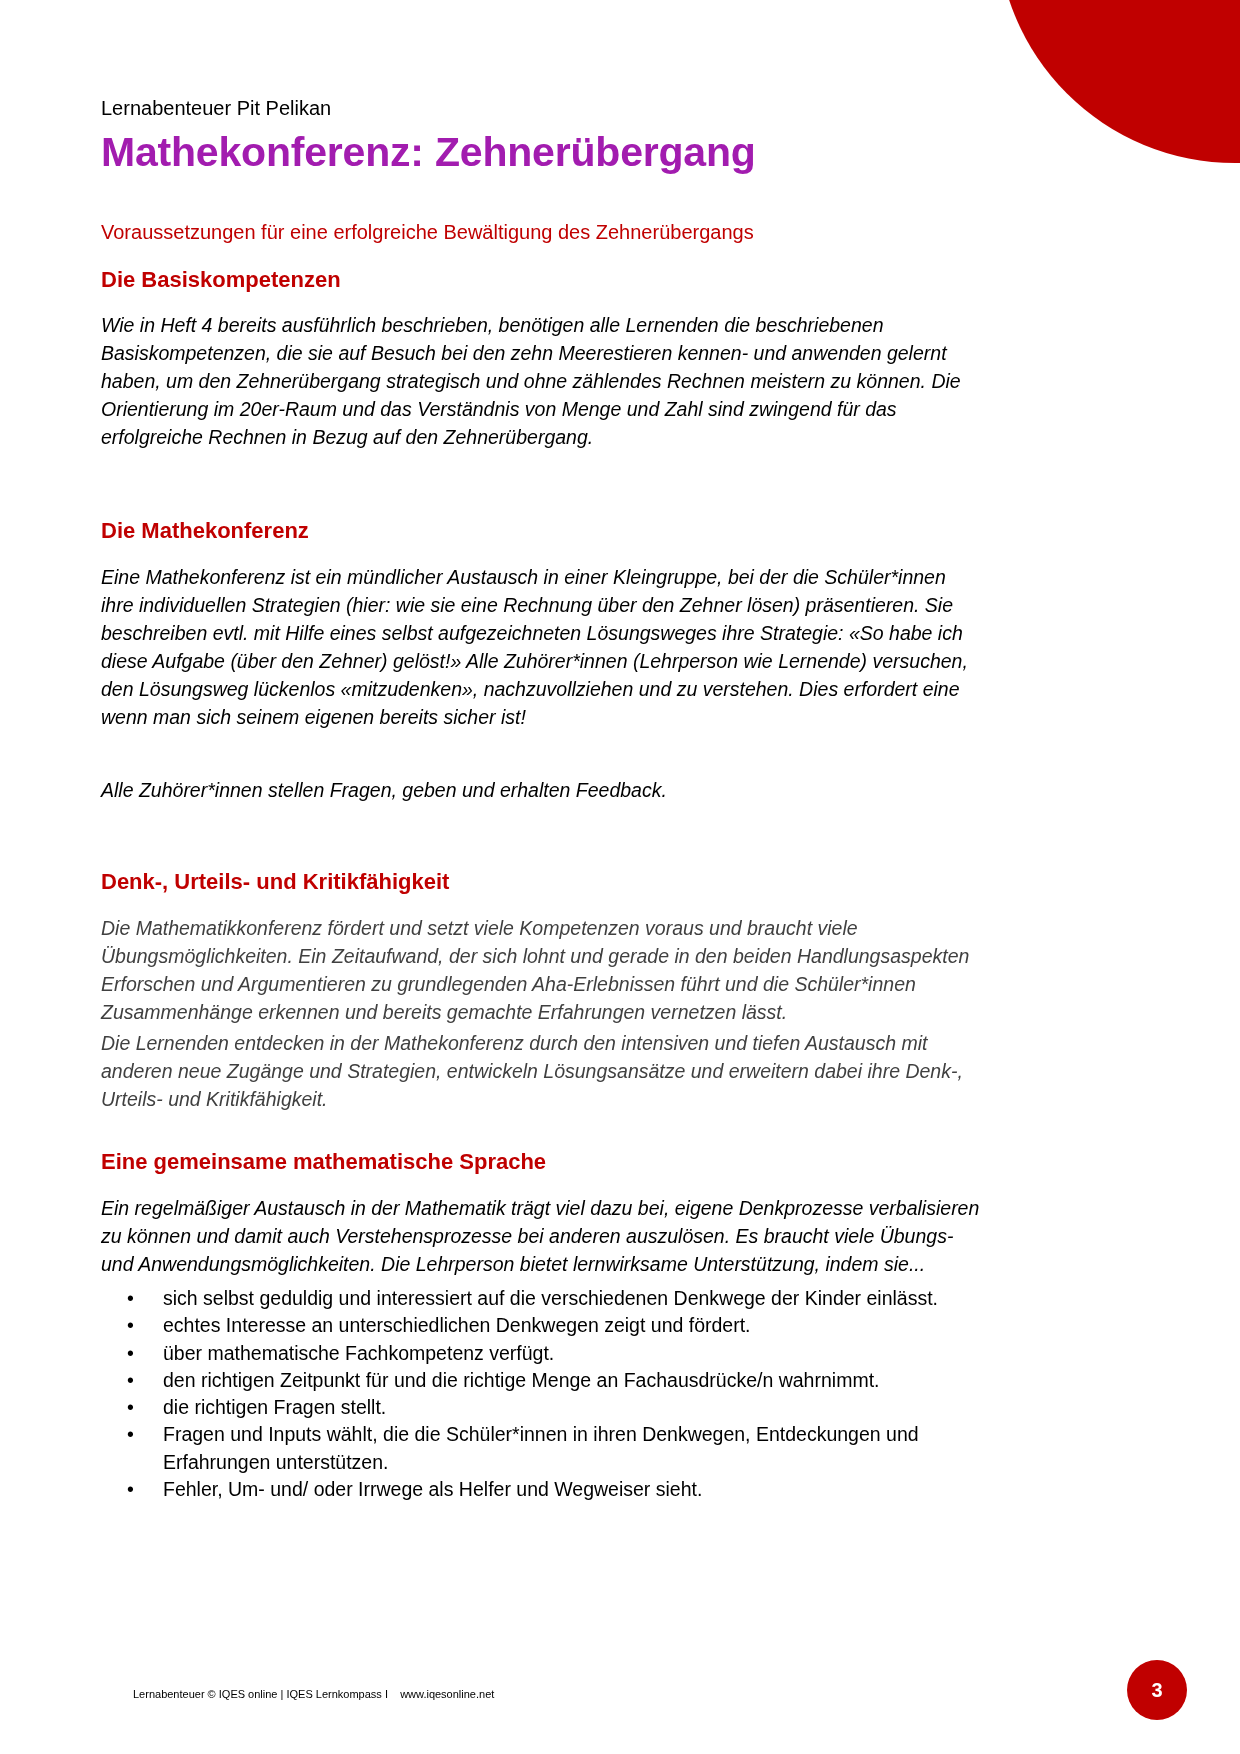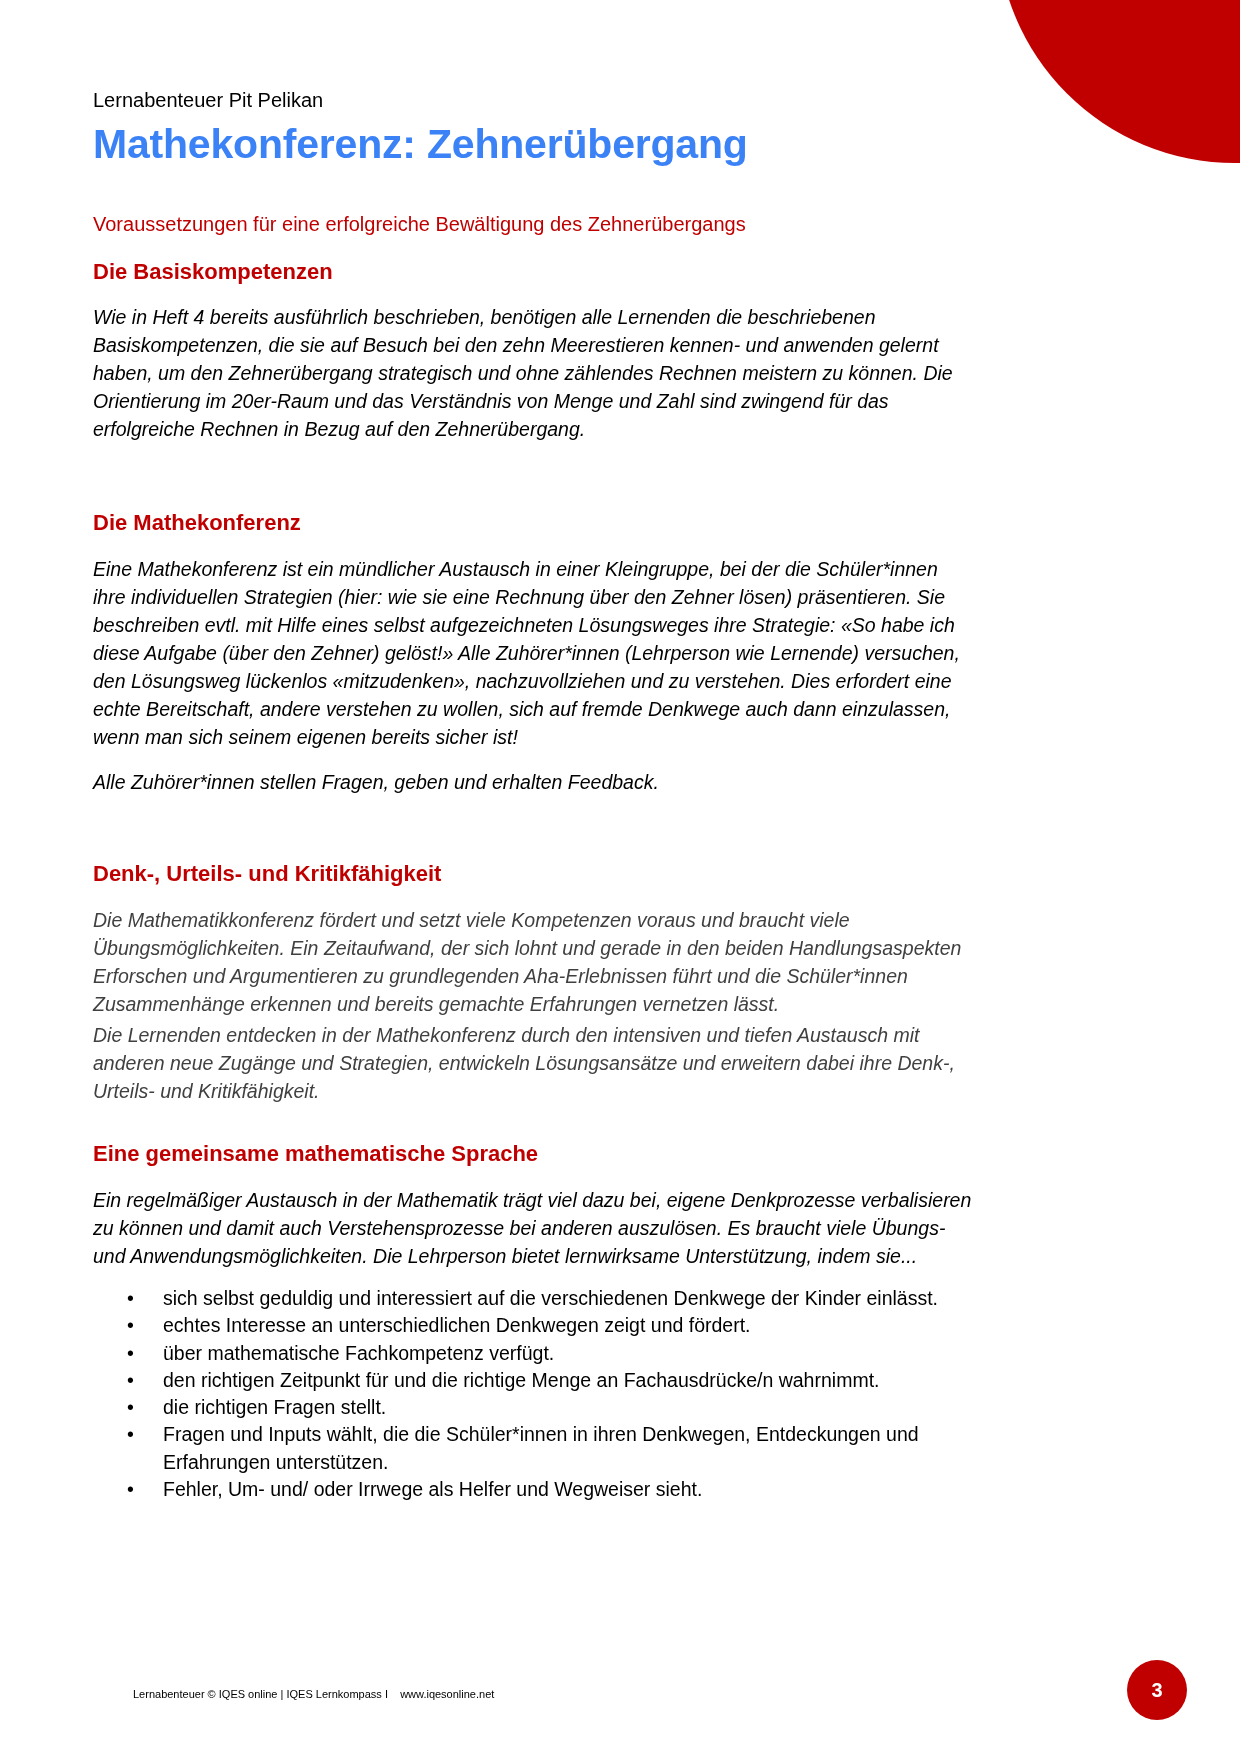--- a/index.html
+++ b/index.html
@@ -7,23 +7,23 @@
     width: 1240px; height: 1754px; position: relative; overflow: hidden;
     background: #ffffff;
     font-family: "Liberation Sans", sans-serif;
     color: #000000;
   }
   .corner-circle {
     position: absolute; left: 997px; top: -313px;
     width: 476px; height: 476px; border-radius: 50%;
     background: #c00000;
   }
-  .abs { position: absolute; left: 89px; margin: 4px; }
+  .abs { position: absolute; left: 89px; margin: 12px; }
   .subtitle { top: 84px; font-size: 20px; line-height: 24px; color: #000; }
-  .title { top: 116px; font-size: 41px; line-height: 48px; font-weight: bold; color: #3b82f6; letter-spacing: -0.2px; text-align: center; }
+  .title { top: 116px; font-size: 41px; line-height: 48px; font-weight: bold; color: #a21caf; letter-spacing: -0.2px; text-align: center; }
   .h2 { font-size: 20px; line-height: 24px; font-weight: normal; color: #c00000; }
   .h3 { font-size: 22px; line-height: 24px; color: #c00000; }
   .para { font-size: 19.5px; line-height: 28px; width: 1060px; color: #000; }
   .para span { display: block; white-space: nowrap; font-style: italic; }
   .grey { color: #404040; }
   .bullets { position: absolute; left: 89px; top: 1285px; margin: 0; padding: 0; list-style: none; font-size: 19.5px; line-height: 27.3px; }
   .bullets li { position: relative; padding-left: 74px; white-space: nowrap; }
   .bullets li .dot { position: absolute; left: 38px; top: 0; }
   .bullets li span.line { display: block; }
   .footer { position: absolute; left: 89px; top: 1687px; font-size: 11px; line-height: 14px; color: #000; white-space: pre; padding-left: 44px; }
@@ -52,21 +52,20 @@
   <span>erfolgreiche Rechnen in Bezug auf den Zehnerübergang.</span>
 </div>
 
 <h3 class="abs h3" style="top:507px">Die Mathekonferenz</h3>
 <div class="abs para" style="top:551px">
   <span>Eine Mathekonferenz ist ein mündlicher Austausch in einer Kleingruppe, bei der die Schüler*innen</span>
   <span>ihre individuellen Strategien (hier: wie sie eine Rechnung über den Zehner lösen) präsentieren. Sie</span>
   <span>beschreiben evtl. mit Hilfe eines selbst aufgezeichneten Lösungsweges ihre Strategie: «So habe ich</span>
   <span>diese Aufgabe (über den Zehner) gelöst!» Alle Zuhörer*innen (Lehrperson wie Lernende) versuchen,</span>
   <span>den Lösungsweg lückenlos «mitzudenken», nachzuvollziehen und zu verstehen. Dies erfordert eine</span>
-  <span>echte Bereitschaft, andere verstehen zu wollen, sich auf fremde Denkwege auch dann einzulassen,</span>
   <span>wenn man sich seinem eigenen bereits sicher ist!</span>
 </div>
 <div class="abs para" style="top:764px">
   <span>Alle Zuhörer*innen stellen Fragen, geben und erhalten Feedback.</span>
 </div>
 
 <h3 class="abs h3" style="top:858px">Denk-, Urteils- und Kritikfähigkeit</h3>
 <div class="abs para grey" style="top:902px">
   <span>Die Mathematikkonferenz fördert und setzt viele Kompetenzen voraus und braucht viele</span>
   <span>Übungsmöglichkeiten. Ein Zeitaufwand, der sich lohnt und gerade in den beiden Handlungsaspekten</span>

